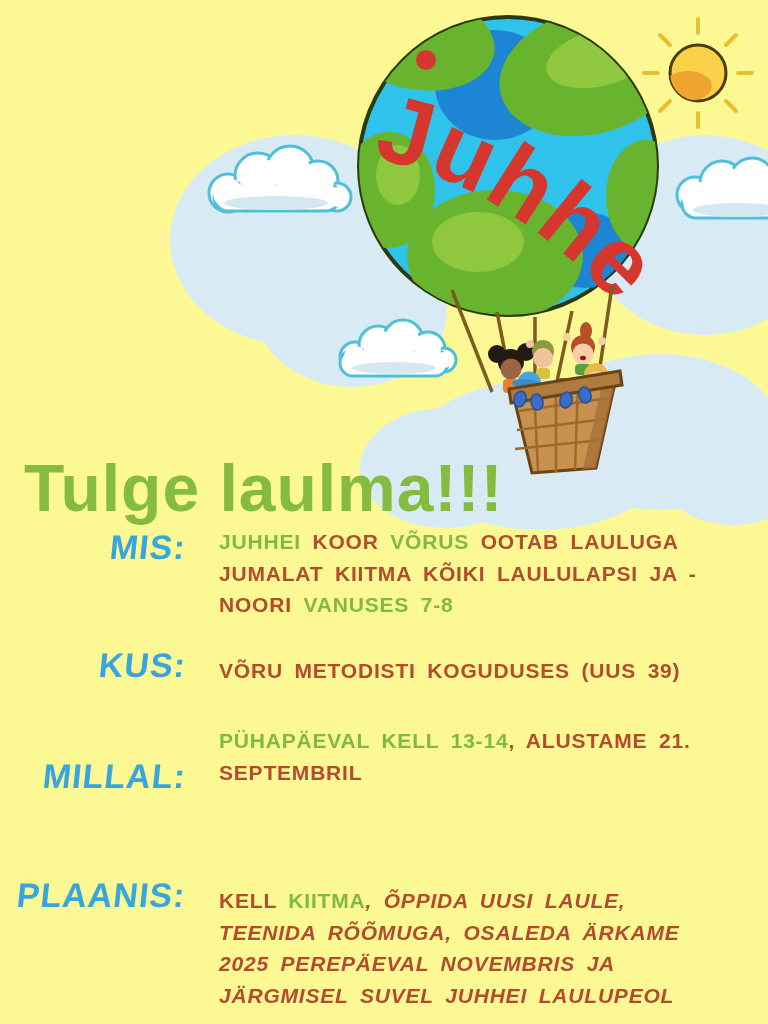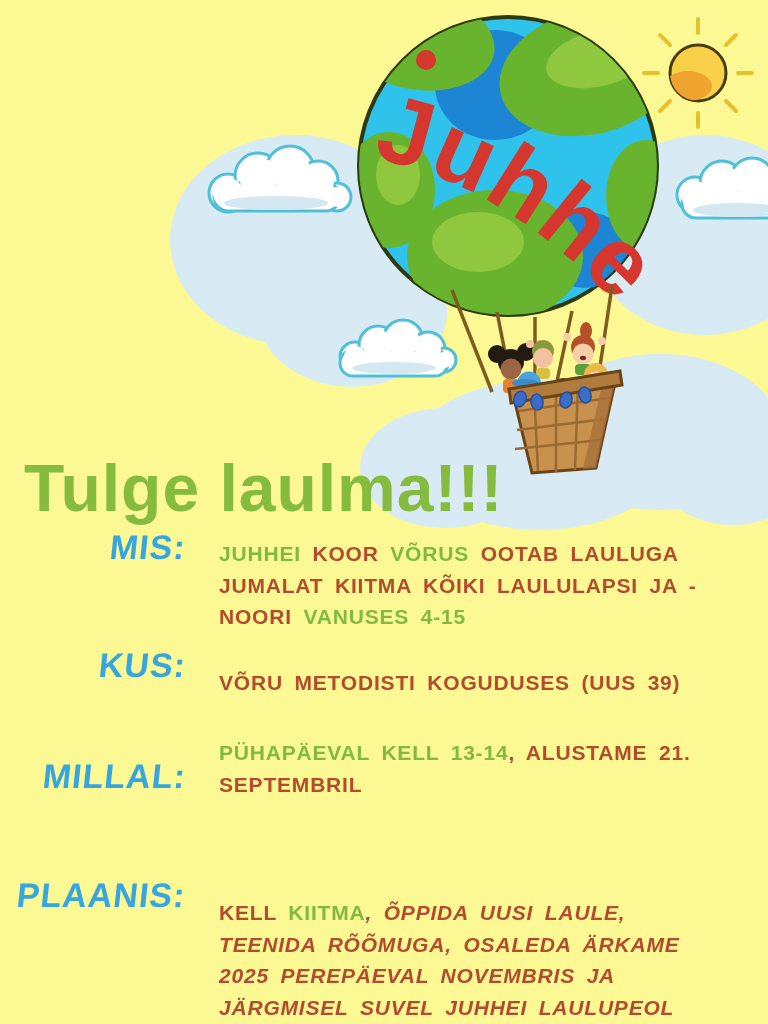--- a/index.html
+++ b/index.html
@@ -18,21 +18,21 @@
   .row{position:absolute; left:0; width:768px;}
   .row-mis{top:522px;} .row-kus{top:651px;} .row-millal{top:721px;} .row-plaanis{top:881px;}
   .label{
     position:absolute; right:582px; top:-5px; white-space:nowrap;
     font-size:34px; font-weight:bold; letter-spacing:1px;
     transform:skewX(-6deg);
   }
   .row-mis .label{top:6px;}
   .row-millal .label{top:36px;}
   .text{
-    position:absolute; left:219px; top:16px; width:510px;
+    position:absolute; left:219px; top:4px; width:510px;
     font-size:21px; font-weight:bold; line-height:31.5px;
     letter-spacing:0.8px; word-spacing:5px; white-space:pre-wrap;
   }
 </style>
 </head>
 <body>
 
 <div class="poster" style="background: rgb(252, 248, 148);">
 
   <svg class="scene" width="768" height="540" viewBox="0 0 768 540">
@@ -219,21 +219,21 @@
     </g>
   </svg>
 
   <div class="headline" style="color: rgb(133, 188, 64);">Tulge laulma!!!</div>
 
   <div id="sections">
       <div class="row row-mis">
         <div class="label" style="color: rgb(56, 166, 222);">MIS:</div>
         <div class="text"><span style="color: rgb(128, 186, 67);">JUHHEI </span><span style="color: rgb(179, 75, 46);">KOOR </span><span style="color: rgb(128, 186, 67);">VÕRUS </span><span style="color: rgb(179, 75, 46);">OOTAB LAULUGA
 JUMALAT KIITMA KÕIKI LAULULAPSI JA -
-NOORI </span><span style="color: rgb(128, 186, 67);">VANUSES 4-15</span></div>
+NOORI </span><span style="color: rgb(128, 186, 67);">VANUSES 7-8</span></div>
       </div>
       <div class="row row-kus">
         <div class="label" style="color: rgb(56, 166, 222);">KUS:</div>
         <div class="text"><span style="color: rgb(179, 75, 46);">VÕRU METODISTI KOGUDUSES (UUS 39)</span></div>
       </div>
       <div class="row row-millal">
         <div class="label" style="color: rgb(56, 166, 222);">MILLAL:</div>
         <div class="text"><span style="color: rgb(128, 186, 67);">PÜHAPÄEVAL KELL 13-14</span><span style="color: rgb(179, 75, 46);">, ALUSTAME 21.
 SEPTEMBRIL</span></div>
       </div>

